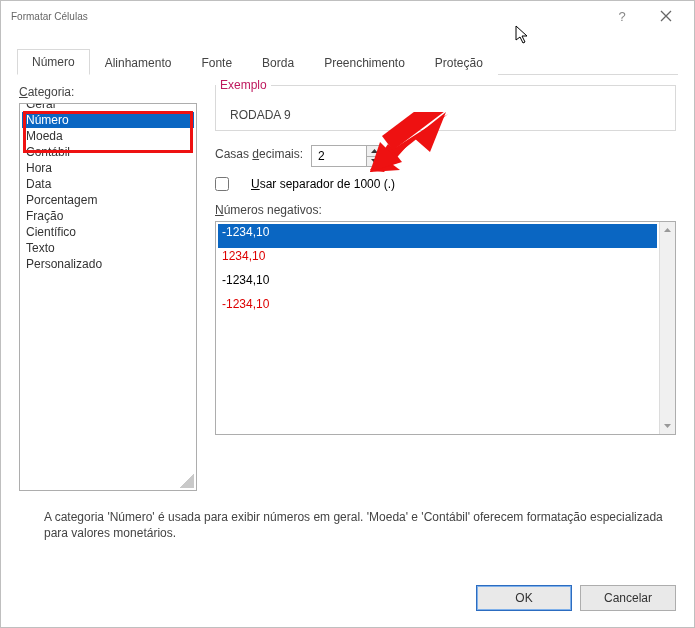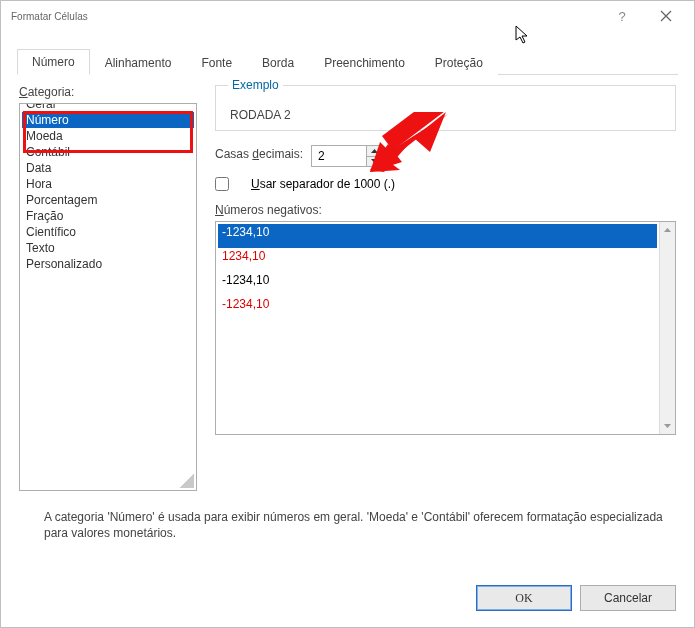--- a/index.html
+++ b/index.html
@@ -17,21 +17,21 @@
   .row-main { display: flex; gap: 18px; }
   .col-left { width: 178px; }
   .col-right { flex: 1; }
   .label { color: #444; margin-bottom: 4px; display: block; }
   .category-list { border: 1px solid #adadad; height: 388px; padding: 2px 2px; overflow: hidden; position: relative; background: #fff; }
   .category-list::after { content: ""; position: absolute; right: 2px; bottom: 2px; width: 14px; height: 14px; background: linear-gradient(135deg, transparent 50%, #c9c9c9 50%); }
   .cat-item { height: 16px; line-height: 16px; padding: 0 4px; color: #333; white-space: nowrap; overflow: hidden; }
   .cat-item.selected { background: #0a66c2; color: #fff; }
   .cat-item.cut-top { margin-top: -10px; }
   .example-box { border: 1px solid #d9d9d9; padding: 22px 10px 8px 10px; position: relative; margin-bottom: 14px; }
-  .example-box .legend { position: absolute; top: -8px; left: 12px; background: #fff; padding: 0 4px; color: #0369a1; }
+  .example-box .legend { position: absolute; top: -8px; left: 0; background: #fff; padding: 0 4px; color: #be185d; }
   .example-val { color: #444; padding-left: 4px; }
   .field-row { display: flex; align-items: center; gap: 8px; margin-bottom: 10px; }
   .dec-input-wrap { display: flex; border: 1px solid #adadad; height: 22px; }
   .dec-input { width: 54px; border: none; padding: 0 6px; font-size: 12px; outline: none; }
   .spin { width: 16px; display: flex; flex-direction: column; border-left: 1px solid #adadad; }
   .spin button { flex: 1; border: none; background: #f0f0f0; padding: 0; display: flex; align-items: center; justify-content: center; cursor: pointer; }
   .spin button:first-child { border-bottom: 1px solid #adadad; }
   .spin svg { width: 7px; height: 4px; }
   .checkbox-row { display: flex; align-items: center; gap: 22px; margin-bottom: 12px; }
   .checkbox-row input { width: 14px; height: 14px; margin: 0; }
@@ -40,21 +40,21 @@
   .neg-item { height: 24px; line-height: 16px; padding: 0 4px; }
   .neg-item.selected { background: #0a66c2; color: #fff; }
   .neg-item.red { color: #d00; }
   .neg-scroll { width: 16px; background: #f0f0f0; border-left: 1px solid #dcdcdc; position: relative; }
   .neg-scroll .arrow { position: absolute; left: 0; right: 0; height: 16px; display: flex; align-items: center; justify-content: center; color: #888; }
   .neg-scroll .arrow.up { top: 0; }
   .neg-scroll .arrow.down { bottom: 0; }
   .desc { margin-top: 18px; color: #444; line-height: 1.35; max-width: 640px; margin-left: 25px; }
   .button-row { display: flex; justify-content: flex-end; gap: 8px; padding: 14px 18px 16px 18px; }
   .btn { min-width: 96px; height: 26px; border: 1px solid #adadad; background: #e9e9e9; color: #333; display: flex; align-items: center; justify-content: center; cursor: pointer; }
-  .btn.primary { border: 1px solid #2c6cc0; box-shadow: inset 0 0 0 1px #7fb0ea; font-family: Liberation Serif, serif; }
+  .btn.primary { border: 1px solid #2c6cc0; box-shadow: inset 0 0 0 1px #7fb0ea; }
   .underline-key { text-decoration: underline; }
   
   .anno-box { position: absolute; top: 111px; left: 23px; width: 170px; height: 42px; border: 3px solid #e11; pointer-events: none; }
   .anno-arrow { position: absolute; top: 112px; left: 370px; width: 80px; height: 60px; pointer-events: none; }
   .cursor { position: absolute; top: 25px; left: 515px; pointer-events: none; }
 </style>
 </head>
 <body>
 
 <div class="window">
@@ -79,33 +79,33 @@
 
   <div class="content">
     <div class="row-main">
       <div class="col-left">
         <span class="label" id="catLabel"><span class="underline-key">C</span>ategoria:</span>
         <div class="category-list" id="catList">
             <div class="cat-item cut-top">Geral</div>
             <div class="cat-item selected">Número</div>
             <div class="cat-item">Moeda</div>
             <div class="cat-item">Contábil</div>
+            <div class="cat-item">Hora</div>
             <div class="cat-item">Data</div>
-            <div class="cat-item">Hora</div>
             <div class="cat-item">Porcentagem</div>
             <div class="cat-item">Fração</div>
             <div class="cat-item">Científico</div>
             <div class="cat-item">Texto</div>
             <div class="cat-item">Personalizado</div>
           </div>
       </div>
       <div class="col-right">
         <div class="example-box">
           <span class="legend">Exemplo</span>
-          <div class="example-val">RODADA 2</div>
+          <div class="example-val">RODADA 9</div>
         </div>
 
         <div class="field-row">
           <span class="label" id="decLabel">Casas <span class="underline-key">d</span>ecimais:</span>
           <div class="dec-input-wrap">
             <input class="dec-input" value="2" style="">
             <div class="spin">
               <button>
                   <svg viewBox="0 0 7 4">
                     <path d="M0 4 L3.5 0 L7 4 Z" fill="#333"></path>

